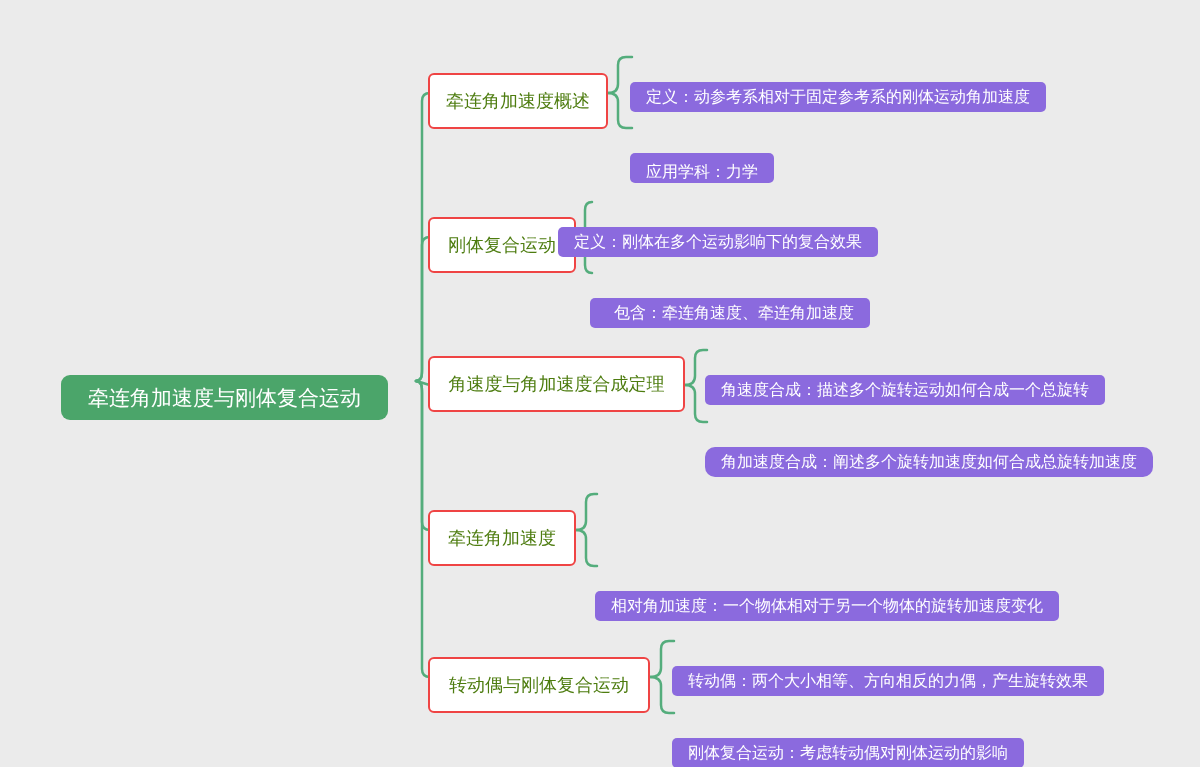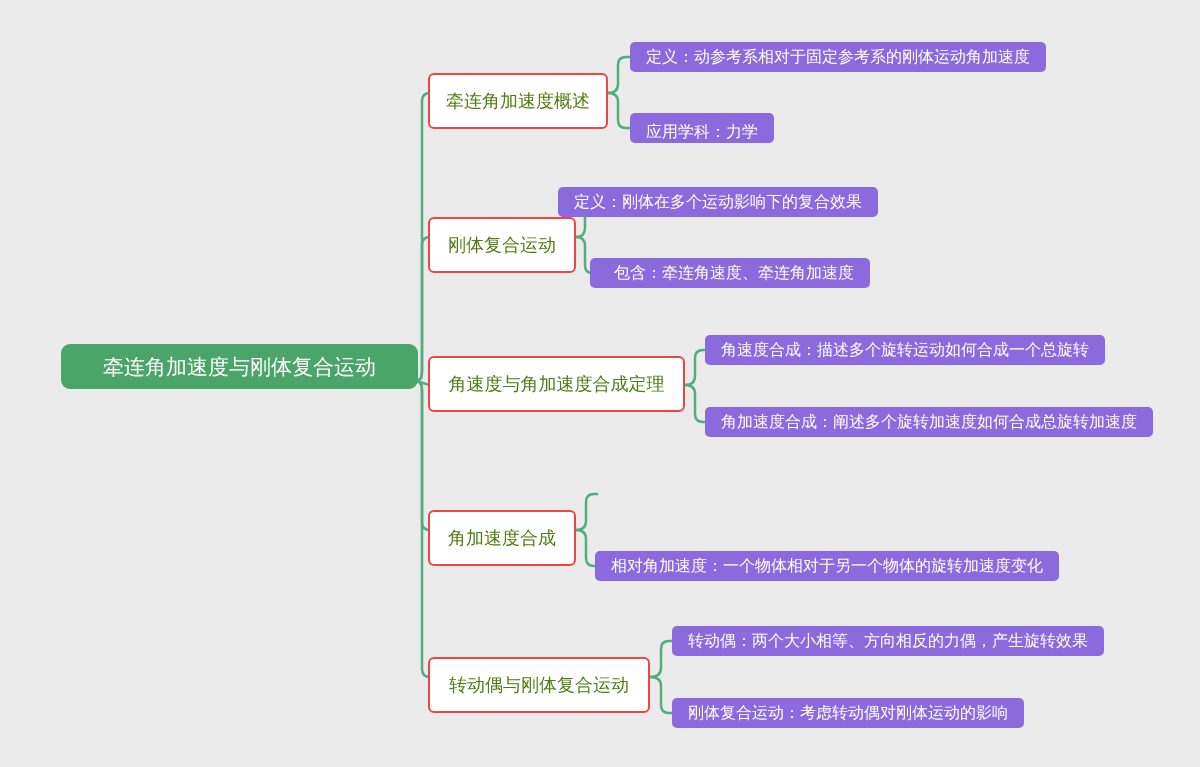--- a/index.html
+++ b/index.html
@@ -53,20 +53,21 @@
     height: 56px;
   }
   .node.leaf {
     background: #8b6ade;
     color: #ffffff;
     border-radius: 5px;
     font-size: 16px;
     height: 30px;
     padding: 0 16px;
     justify-content: flex-start;
+    margin-top: 40px;
   }
   .node span {
     display: inline-block;
   }
 </style>
 </head>
 <body>
 
 <div class="canvas">
 
@@ -86,35 +87,35 @@
     <path d="M 685 385 C 692 385 695 382 695 376 L 695 358 Q 695 350 703 350 L 707 350"></path>
     <path d="M 685 385 C 692 385 695 388 695 394 L 695 414 Q 695 422 703 422 L 707 422"></path>
 
     <path d="M 576 530 C 583 530 586 527 586 521 L 586 502 Q 586 494 594 494 L 597 494"></path>
     <path d="M 576 530 C 583 530 586 533 586 539 L 586 558 Q 586 566 594 566 L 597 566"></path>
 
     <path d="M 650 677 C 657 677 661 674 661 668 L 661 649 Q 661 641 669 641 L 674 641"></path>
     <path d="M 650 677 C 657 677 661 680 661 686 L 661 705 Q 661 713 669 713 L 674 713"></path>
   </svg>
 
-  <div class="node root" style="left:61px; top:344px; width:357px;">
+  <div class="node root" style="left:61px; top:375px; width:327px;">
     <span>牵连角加速度与刚体复合运动</span>
   </div>
 
   <div class="node branch" style="left:428px; top:73px; width:180px;">
     <span>牵连角加速度概述</span>
   </div>
   <div class="node branch" style="left:428px; top:217px; width:148px;">
     <span>刚体复合运动</span>
   </div>
   <div class="node branch" style="left:428px; top:356px; width:257px;justify-content:center;">
     <span>角速度与角加速度合成定理</span>
   </div>
   <div class="node branch" style="left:428px; top:510px; width:148px;">
-    <span>角加速度合成</span>
+    <span>牵连角加速度</span>
   </div>
   <div class="node branch" style="left:428px; top:657px; width:222px;text-align:center;">
     <span>转动偶与刚体复合运动</span>
   </div>
 
   <div class="node leaf" style="left:630px; top:42px;">
     <span>定义：动参考系相对于固定参考系的刚体运动角加速度</span>
   </div>
   <div class="node leaf" style="left:630px; top:113px;align-items:flex-end;">
     <span>应用学科：力学</span>
@@ -123,21 +124,21 @@
   <div class="node leaf" style="left:558px; top:187px;">
     <span>定义：刚体在多个运动影响下的复合效果</span>
   </div>
   <div class="node leaf" style="left:590px; top:258px;padding-left:24px;">
     <span>包含：牵连角速度、牵连角加速度</span>
   </div>
 
   <div class="node leaf" style="left:705px; top:335px;">
     <span>角速度合成：描述多个旋转运动如何合成一个总旋转</span>
   </div>
-  <div class="node leaf" style="left:705px; top:407px;">
+  <div class="node leaf" style="left:705px; top:407px;border-radius:10px;">
     <span>角加速度合成：阐述多个旋转加速度如何合成总旋转加速度</span>
   </div>
 
   <div class="node leaf" style="left:672px; top:626px;">
     <span>转动偶：两个大小相等、方向相反的力偶，产生旋转效果</span>
   </div>
 
   <div class="node leaf" style="left:595px; top:551px;">
     <span>相对角加速度：一个物体相对于另一个物体的旋转加速度变化</span>
   </div>

